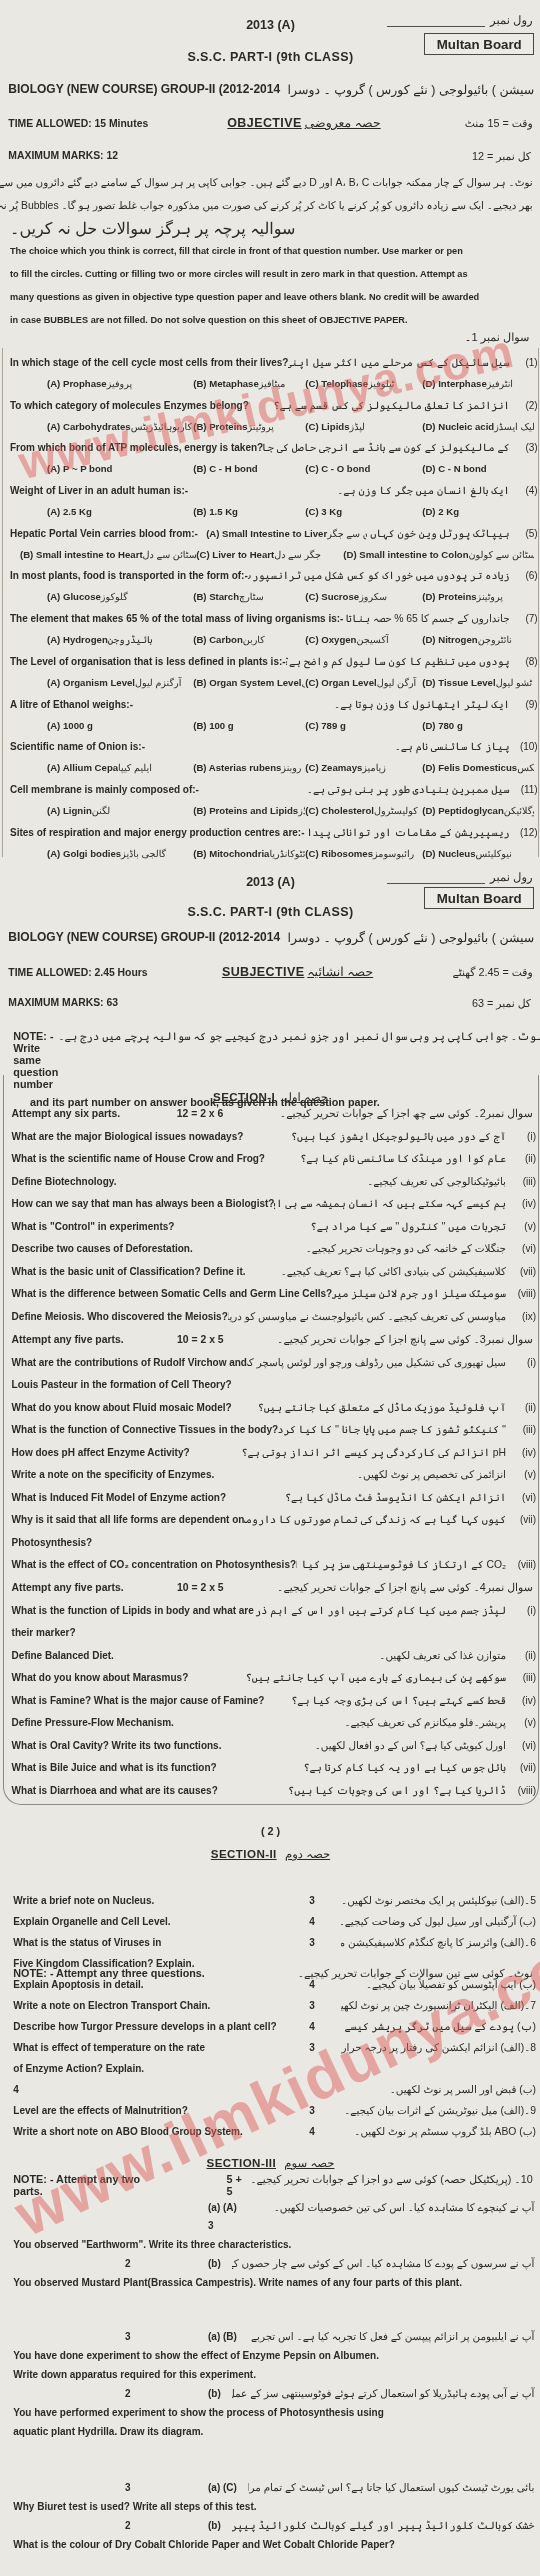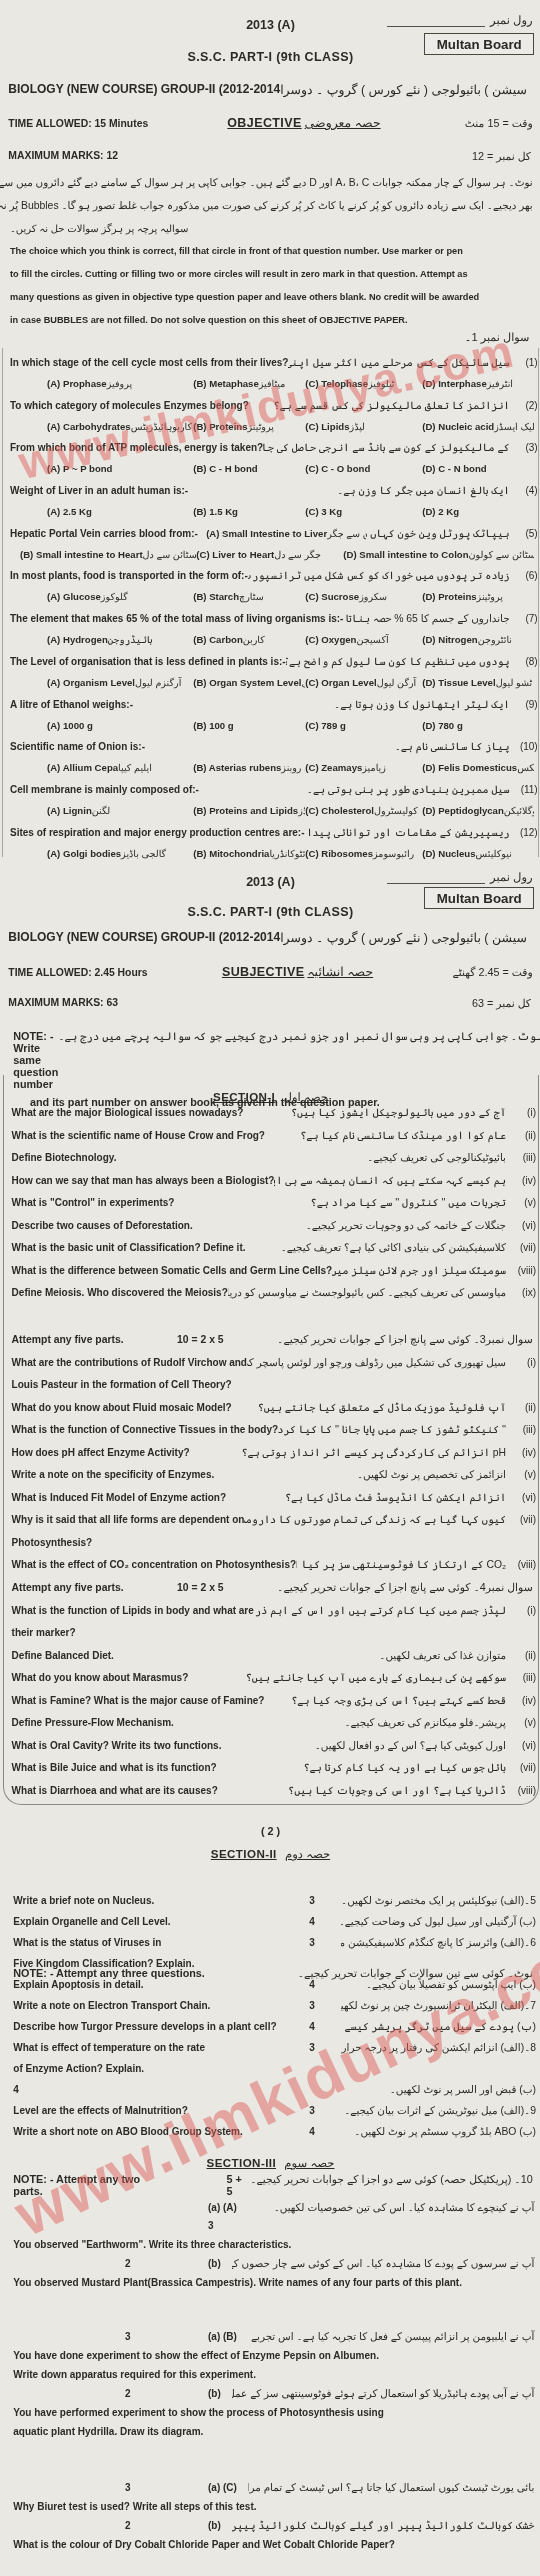--- a/index.html
+++ b/index.html
@@ -17,34 +17,34 @@
   #s1-frame{left:2.5px;right:2.5px;top:1075px;height:729px;border:1.2px solid #8f8a81;
             border-top:none;border-radius:0 0 18.3px 18.3px;}
   
   .year{font-size:12.5px;font-weight:bold;}
   .rollline{position:absolute;right:8.3px;display:flex;align-items:flex-end;gap:5px;}
   .rollline .line{width:98px;border-bottom:1.2px solid #55524b;height:11.6px;}
   .rollline .lbl{font-size:11.6px;direction:rtl;}
   .board-box{position:absolute;right:6.7px;border:1.3px solid #4a473f;padding:2.5px 11.6px;
              font-size:13.3px;font-weight:bold;background:rgba(255,255,255,.15);}
   .classline{font-size:12.5px;font-weight:bold;letter-spacing:0.4px;}
-  .subjline{display:flex;justify-content:flex-start;padding:0 6.7px 0 8.3px;font-size:12px;font-weight:bold;}
+  .subjline{display:flex;justify-content:space-between;padding:0 6.7px 0 8.3px;font-size:12px;font-weight:bold;}
   .subjline .ur{direction:rtl;font-weight:normal;font-size:12.5px;}
   .timerow{display:flex;align-items:baseline;padding:0 8.3px;font-size:10.4px;font-weight:bold;}
   .timerow .mid{flex:1;text-align:center;}
   .parttitle{font-size:12.5px;font-weight:bold;text-decoration:underline;letter-spacing:0.4px;margin-top:6px;}
   .parttitle-ur{font-size:12.5px;font-weight:normal;direction:rtl;text-decoration:underline;margin-right:5px;}
   .ur{direction:rtl;unicode-bidi:isolate;}
   .timerow .r,.marksrow .r{direction:rtl;font-size:10.8px;font-weight:normal;}
   .marksrow{display:flex;justify-content:space-between;padding:0 10px 0 8.3px;font-size:10.4px;font-weight:bold;}
   
   .noteline{font-size:9.2px;font-weight:bold;line-height:23px;white-space:nowrap;padding:0 8.3px 0 10px;}
   .noteline.u{direction:rtl;font-weight:normal;font-size:10.4px;}
   .note-en1{display:flex;justify-content:space-between;}
-  .note-en1 .tail{direction:rtl;font-weight:normal;font-size:10px;}
+  .note-en1 .tail{direction:rtl;font-weight:normal;font-size:16px;}
   .q1lbl{position:absolute;right:11.6px;font-size:11.2px;direction:rtl;}
   
   .oq{margin-bottom:1.7px;}
   .row{display:flex;align-items:baseline;line-height:20px;}
   .q-en{font-size:10px;font-weight:bold;white-space:nowrap;padding-left:10px;}
   .q-ur{margin-left:auto;font-size:10.4px;direction:rtl;white-space:nowrap;overflow:hidden;flex-shrink:1;}
   .q-num{width:28px;text-align:right;font-size:10px;flex-shrink:0;padding-right:3.3px;}
   .opts{display:grid;grid-template-columns:1.5fr 1.15fr 1.2fr 1.15fr;padding-left:47px;
         padding-right:6.7px;line-height:21px;}
   .opts.c3{grid-template-columns:1.2fr 1fr 1.3fr;padding-left:20px;}
@@ -320,20 +320,25 @@
     <div class="noterow" style="padding-left:30px;line-height:25px;">
       <span class="ne">and  its  part  number  on  answer  book,  as  given  in  the  question  paper.</span>
     </div>
   </div>
 
   <div class="abs center sectitle" style="top:1082px;z-index:2;">
     <span class="en">SECTION-I</span><span class="su">حصہ اول</span>
   </div>
 
   <div class="abs" style="top:1102px;z-index:2;" id="q2-block">
+      <div class="phead">
+        <span class="he">Attempt any six parts.</span>
+        <span class="hm">12 = 2 x 6</span>
+        <span class="hu" dir="rtl">سوال نمبر2۔   کوئی سے چھ اجزا کے جوابات تحریر کیجیے۔</span>
+      </div>
       <div class="prow">
         <span class="p-en">What are the major Biological issues nowadays?</span>
         <span class="p-ur" dir="rtl">آج کے دور میں بائیولوجیکل ایشوز کیا ہیں؟</span>
         <span class="p-num">(i)</span>
       </div>
       <div class="prow">
         <span class="p-en">What is the scientific name of House Crow and Frog?</span>
         <span class="p-ur" dir="rtl">عام کوا اور مینڈک کا سائنسی نام کیا ہے؟</span>
         <span class="p-num">(ii)</span>
       </div>

